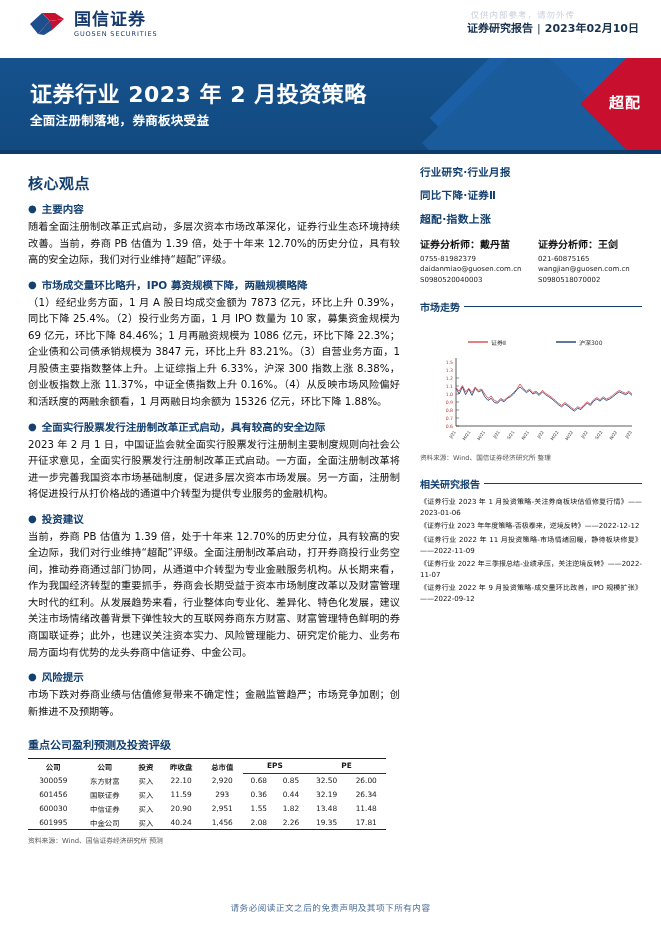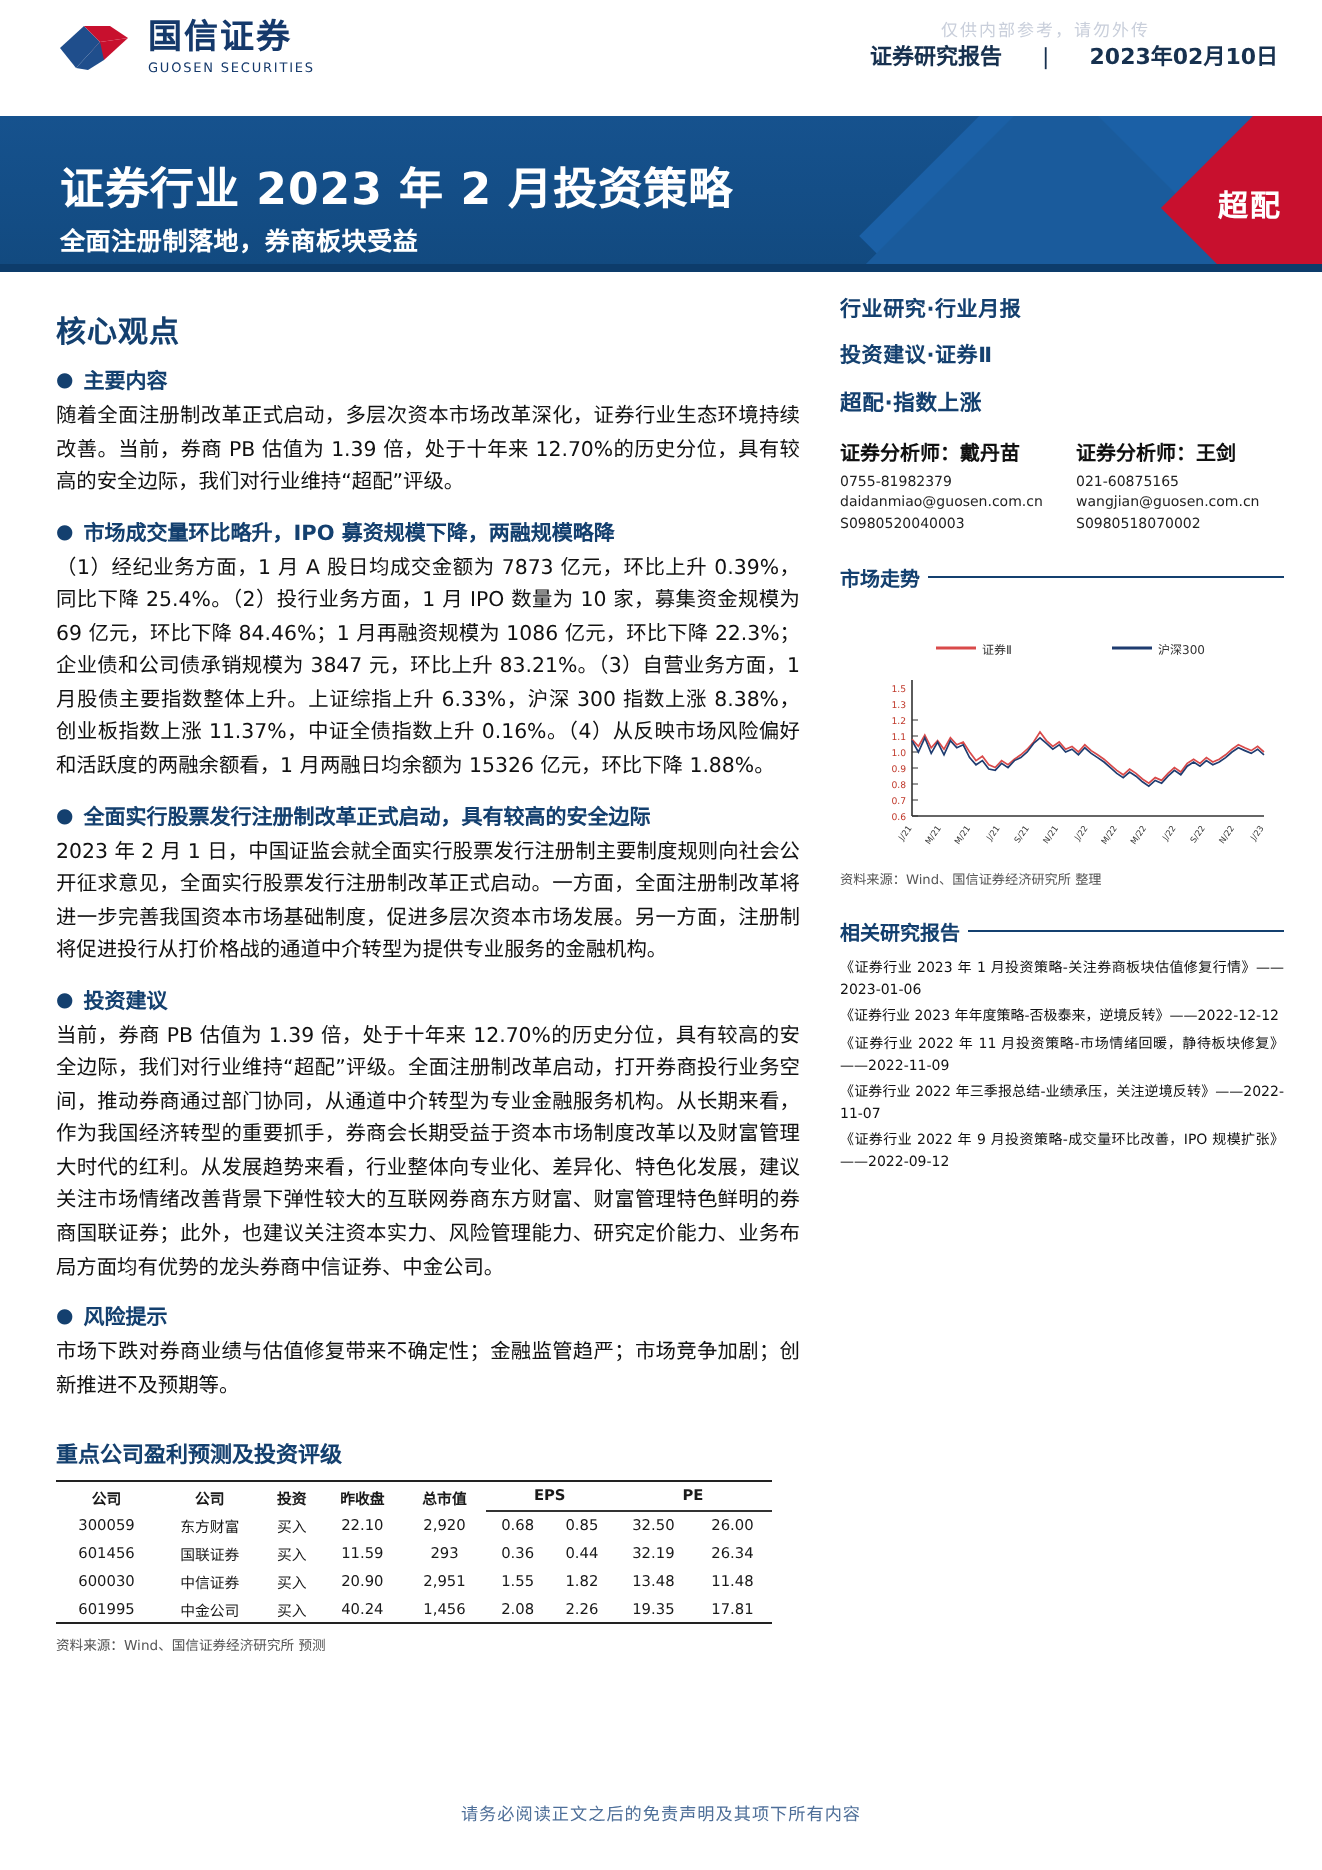--- a/index.html
+++ b/index.html
@@ -21,26 +21,26 @@
   .logo-mark svg{display:block;}
   .logo-text{display:flex;flex-direction:column;line-height:1;}
   .logo-cn{font-size:17px;font-weight:bold;color:#15396b;letter-spacing:1px;
     font-family:"DejaVu Sans","Liberation Sans",sans-serif;}
   .logo-en{font-size:6.5px;color:#15396b;letter-spacing:.9px;margin-top:3px;}
   .watermark-top{
     position:absolute;right:86px;top:8px;font-size:8.5px;color:#c9cfdb;
     letter-spacing:1px;}
   .topbar-right{
     position:absolute;right:22px;top:19px;font-size:11px;font-weight:bold;
-    color:#17314f;display:flex;align-items:flex-end;gap:20px;}
+    color:#17314f;display:flex;align-items:flex-end;gap:4px;}
   .topbar-sep{color:#17314f;font-weight:normal;}
 
   
   .banner{
-    position:relative;height:74px;overflow:hidden;
+    position:relative;height:92px;overflow:hidden;
     background:linear-gradient(180deg,#16528e 0%,#124a80 100%);
   }
   .banner .deco1{position:absolute;right:-10px;top:-40px;width:200px;height:200px;
     background:#1b60a6;transform:rotate(45deg);}
   .banner .deco2{position:absolute;right:58px;top:10px;width:150px;height:150px;
     background:#1a5b9c;transform:rotate(45deg);}
   .banner .deco3{position:absolute;right:-45px;top:-6px;width:104px;height:104px;
     background:#c8102e;transform:rotate(45deg);}
   .banner-title{position:absolute;left:30px;top:18px;font-size:22px;font-weight:bold;
     color:#fff;letter-spacing:.5px;}
@@ -234,21 +234,21 @@
             <td>19.35</td>
             <td>17.81</td>
           </tr>
         </tbody>
       </table>
       <div class="src-note">资料来源：Wind、国信证券经济研究所 预测</div>
     </div>
 
     <div class="col-right">
       <div class="r-line">行业研究·行业月报</div>
-      <div class="r-line">投资建议·证券Ⅱ</div>
+      <div class="r-line">同比下降·证券Ⅱ</div>
       <div class="r-line big">超配·指数上涨</div>
 
       <div class="analysts">
         <div class="an-col">
           <div class="an-name">证券分析师：戴丹苗</div>
           <div class="an-tel">0755-81982379</div>
           <div class="an-mail">daidanmiao@guosen.com.cn</div>
           <div class="an-code">S0980520040003</div>
         </div>
         <div class="an-col">

